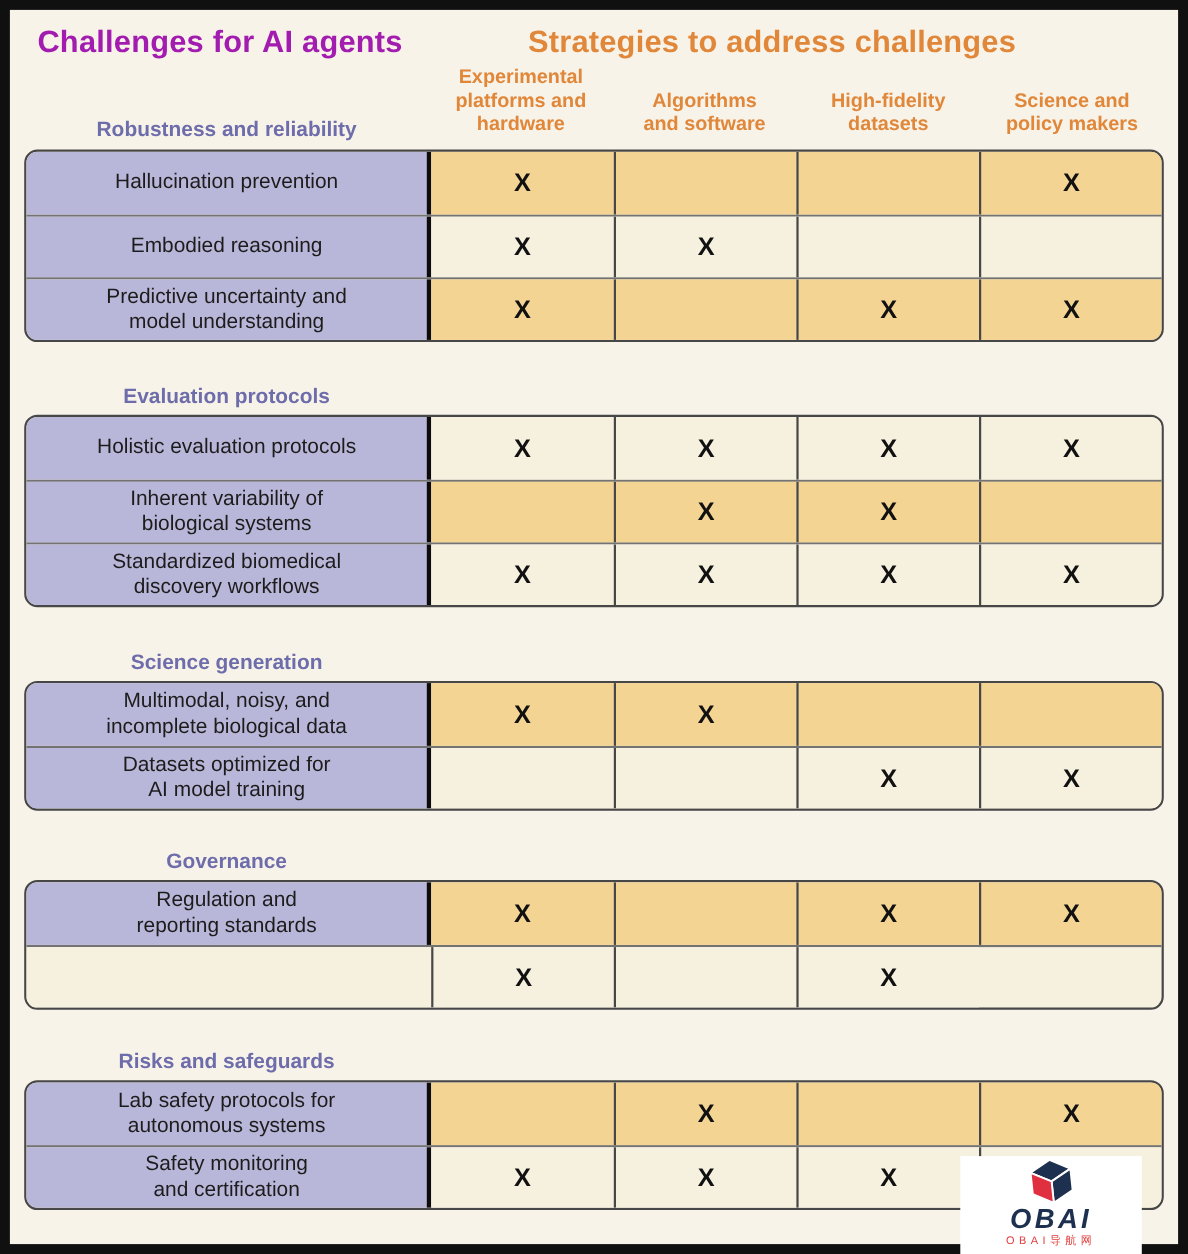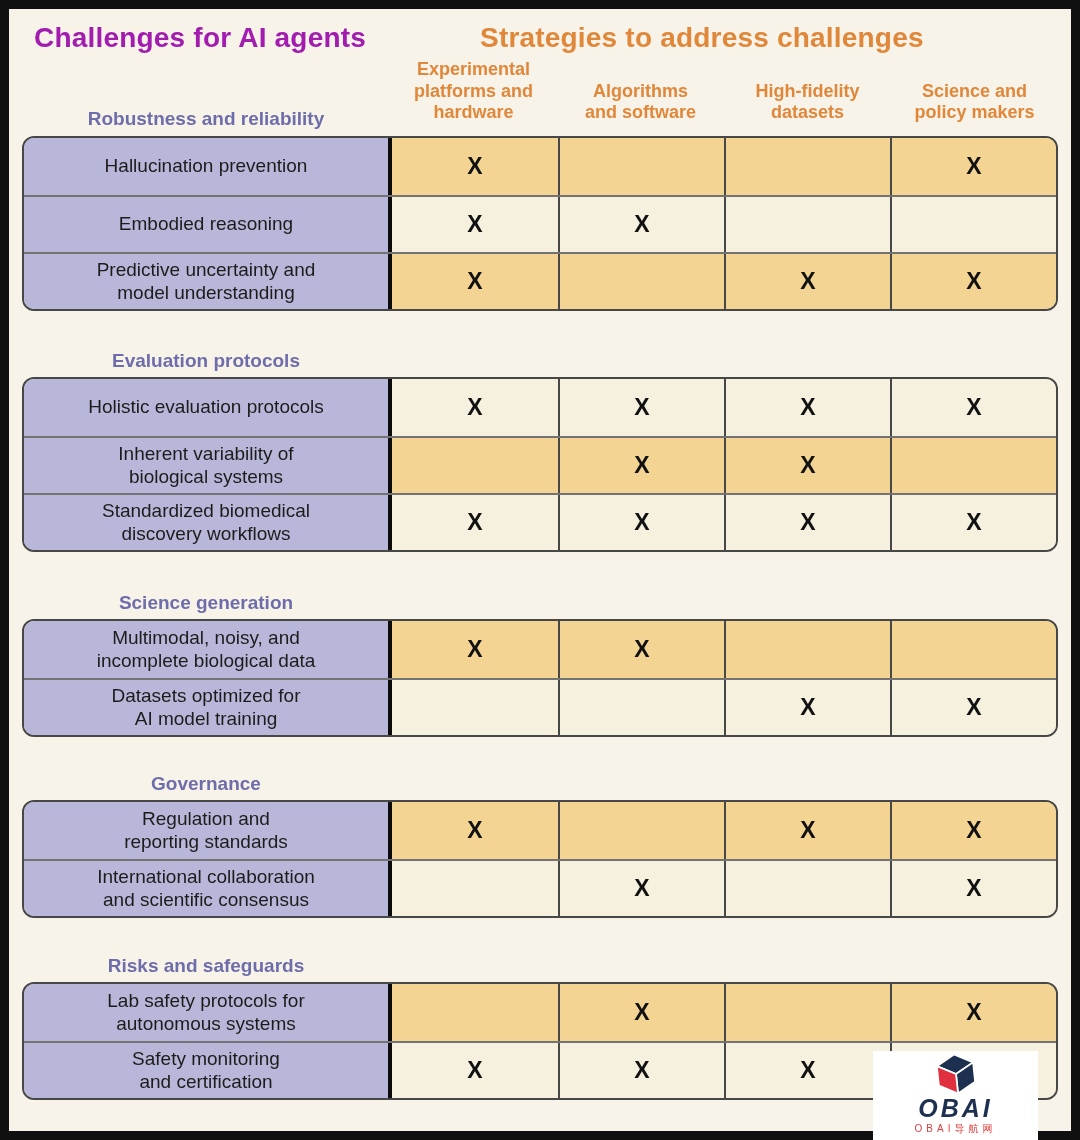--- a/index.html
+++ b/index.html
@@ -207,22 +207,20 @@
           </div>
           <div class="cell strategy"></div>
           <div class="cell strategy">
             <span class="mark">X</span>
           </div>
           <div class="cell strategy">
             <span class="mark">X</span>
           </div>
         </div>
         <div class="row light">
-          <div class="cell challenge">International collaboration
-and scientific consensus</div>
           <div class="cell strategy"></div>
           <div class="cell strategy">
             <span class="mark">X</span>
           </div>
           <div class="cell strategy"></div>
           <div class="cell strategy">
             <span class="mark">X</span>
           </div>
         </div>
       </div>

